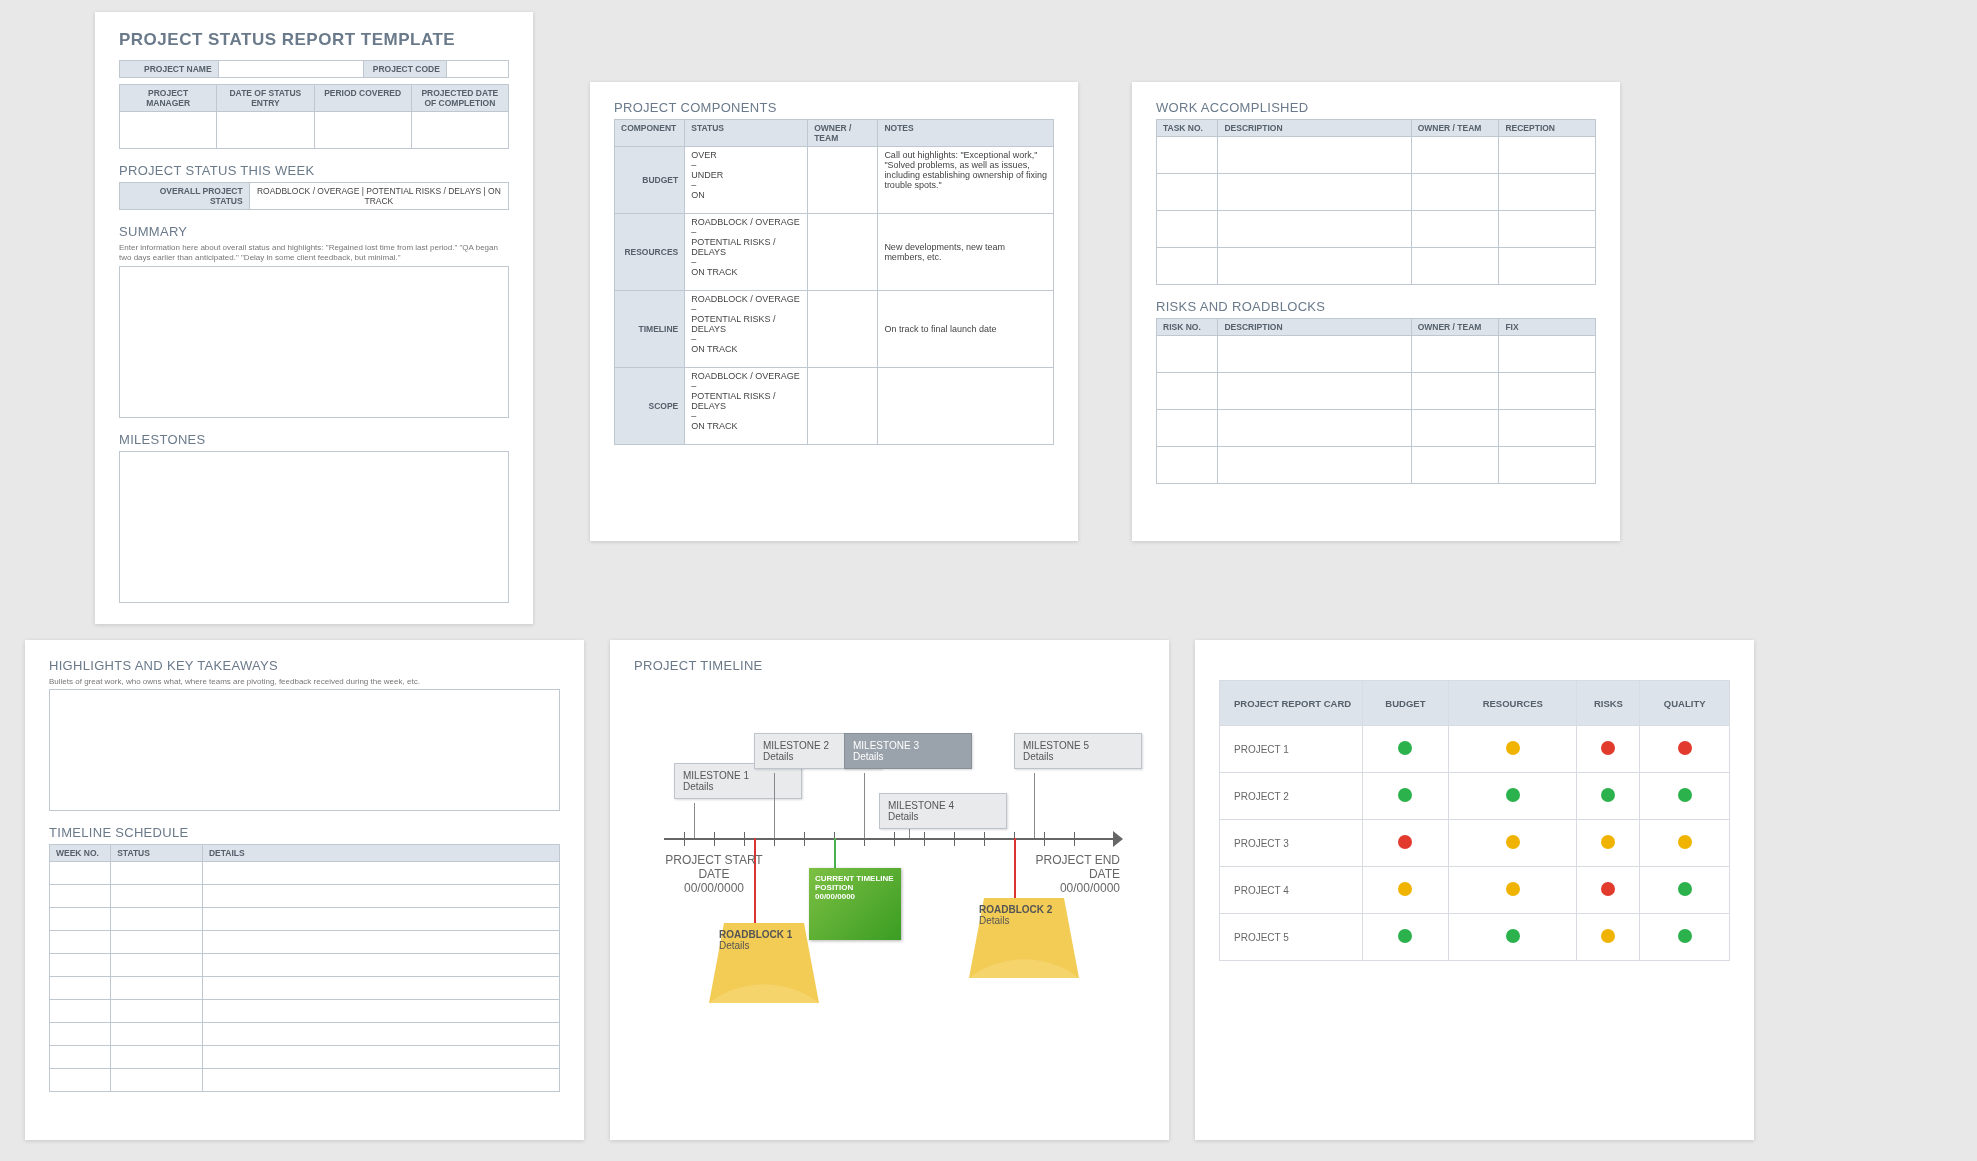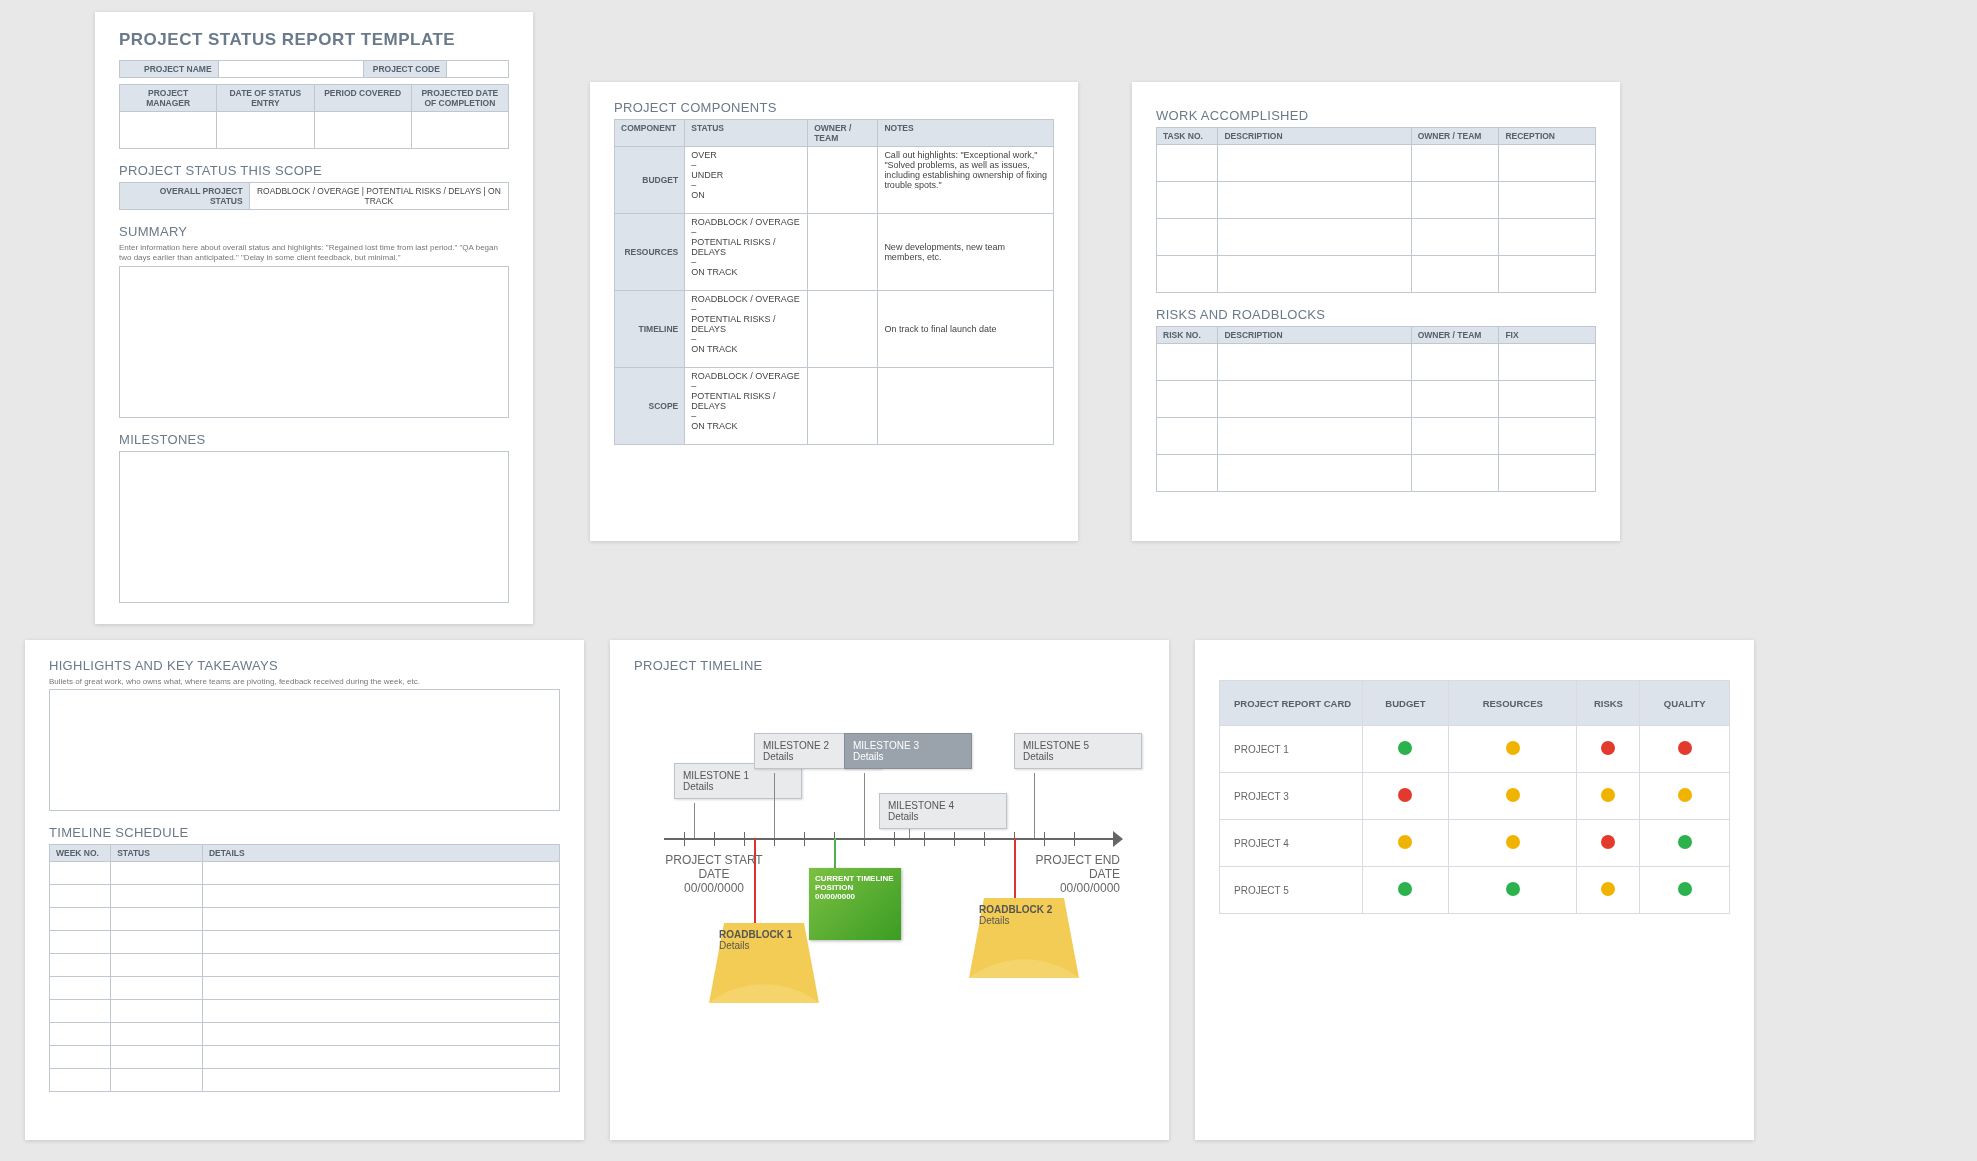--- a/index.html
+++ b/index.html
@@ -70,21 +70,21 @@
    </tr>
    <tr class="row-tall">
               <td></td>
               <td></td>
               <td></td>
               <td></td>
             </tr>
   </tbody>
         </table>
 
-  <div class="title-m">PROJECT STATUS THIS SCOPE</div>
+  <div class="title-m">PROJECT STATUS THIS WEEK</div>
   <table class="tbl">
    <tbody>
             <tr class="status-row">
     <td class="label-cell" style="width:30%">OVERALL PROJECT STATUS</td>
     <td>ROADBLOCK / OVERAGE   |   POTENTIAL RISKS / DELAYS   |   ON TRACK</td>
    </tr>
   </tbody>
         </table>
 
   <div class="title-m">SUMMARY</div>
@@ -153,21 +153,21 @@
     <td></td>
     <td></td>
    </tr>
   </tbody>
         </table>
  </div>
 </div>
 
 <div class="page" style="left:1132px;top:82px;width:488px;height:459px">
  <div class="pad">
-  <div class="title-m" style="margin-top:8px">WORK ACCOMPLISHED</div>
+  <div class="title-m" style="margin-top:0">WORK ACCOMPLISHED</div>
   <table class="tbl">
    <colgroup>
             <col style="width:14%">
             <col>
             <col style="width:20%">
             <col style="width:22%">
           </colgroup>
    <tbody>
             <tr>
     <th>TASK NO.</th>
@@ -404,20 +404,27 @@
    </tbody>
           <tbody id="rc-body">
             <tr>
               <td class="pname">PROJECT 1</td>
               <td><span class="dot g"></span></td>
               <td><span class="dot y"></span></td>
               <td><span class="dot r"></span></td>
               <td><span class="dot r"></span></td>
             </tr>
             <tr>
+              <td class="pname">PROJECT 2</td>
+              <td><span class="dot g"></span></td>
+              <td><span class="dot g"></span></td>
+              <td><span class="dot g"></span></td>
+              <td><span class="dot g"></span></td>
+            </tr>
+            <tr>
               <td class="pname">PROJECT 3</td>
               <td><span class="dot r"></span></td>
               <td><span class="dot y"></span></td>
               <td><span class="dot y"></span></td>
               <td><span class="dot y"></span></td>
             </tr>
             <tr>
               <td class="pname">PROJECT 4</td>
               <td><span class="dot y"></span></td>
               <td><span class="dot y"></span></td>

